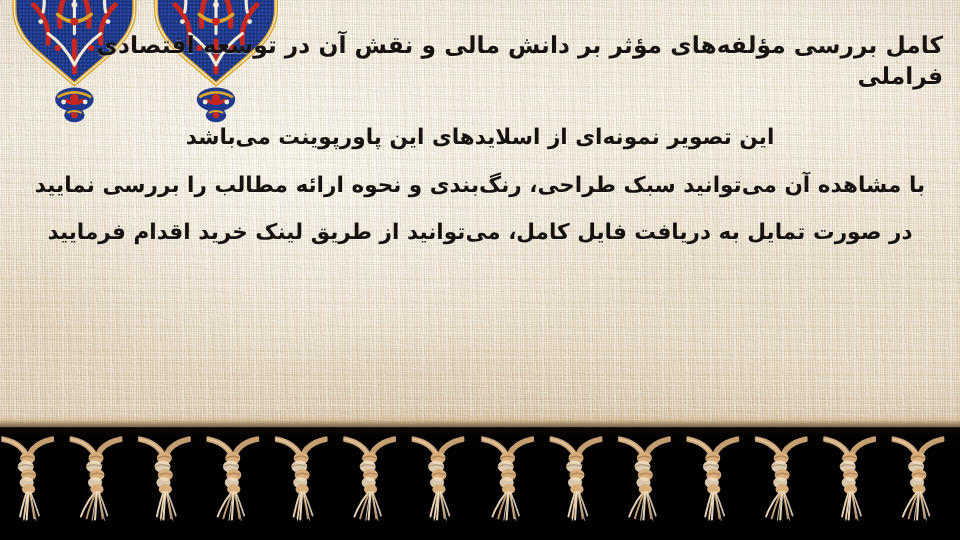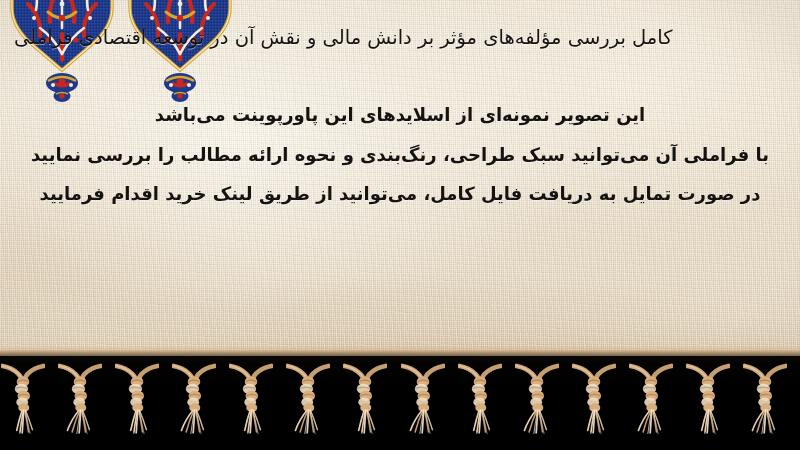--- a/index.html
+++ b/index.html
@@ -92,26 +92,26 @@
   .text-layer {
     position: absolute;
     inset: 0;
     padding: 0;
   }
   .slide-title {
     position: absolute;
     top: 12px;
     left: 0;
     right: 0;
-    text-align: left;
+    text-align: right;
     padding: 0 14px 0 14px;
     color: #161311;
     font-size: 19.5px;
     line-height: 1.34;
-    font-weight: 400;
+    font-weight: 700;
     letter-spacing: -0.2px;
     text-shadow: 0 1px 0 rgba(255,255,255,0.45);
   }
   .body-lines {
     position: absolute;
     top: 106px;
     left: 0;
     right: 0;
     padding: 0 2px;
     text-align: center;
@@ -333,21 +333,21 @@
       </g>
     </svg>
   </div>
 
   <div class="text-layer">
 
     <h1 class="slide-title">کامل بررسی مؤلفه‌های مؤثر بر دانش مالی و نقش آن در توسعه اقتصادی فراملی</h1>
 
     <div class="body-lines">
       <p class="body-line lead">این تصویر نمونه‌ای از اسلایدهای این پاورپوینت می‌باشد</p>
-      <p class="body-line">با فراملی آن می‌توانید سبک طراحی، رنگ‌بندی و نحوه ارائه مطالب را بررسی نمایید</p>
+      <p class="body-line">با مشاهده آن می‌توانید سبک طراحی، رنگ‌بندی و نحوه ارائه مطالب را بررسی نمایید</p>
       <p class="body-line">در صورت تمایل به دریافت فایل کامل، می‌توانید از طریق لینک خرید اقدام فرمایید</p>
     </div>
   </div>
 
   <div class="selvedge"></div>
   <div class="bottom-band">
     <div class="band-edge"></div>
     <div class="fringe" id="fringe-host">
         <svg class="tassel" width="56" height="88" viewBox="0 0 56 88" style="left: 0.571429px; top: 0px;">
           <path d="M2 2 Q14 4 22 12 Q28 18 28 26" fill="none" stroke="#d9ae7d" stroke-width="6" stroke-linecap="round" opacity="0.95"></path>

